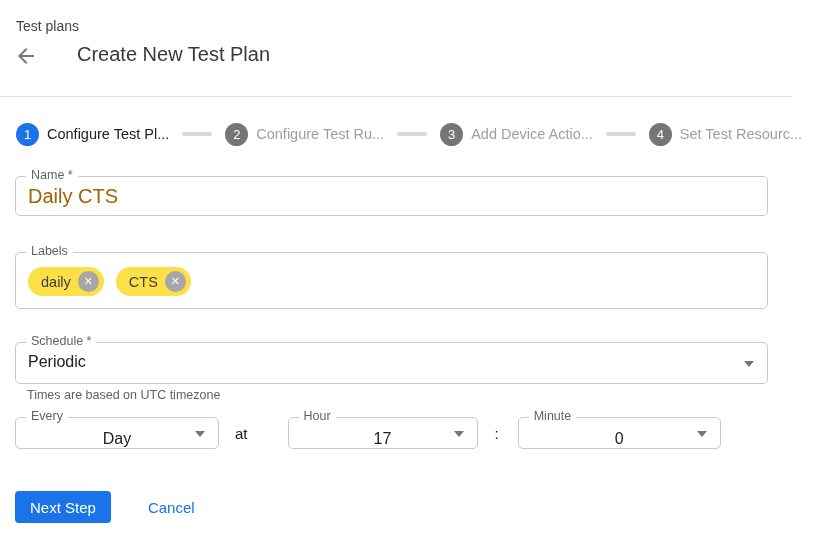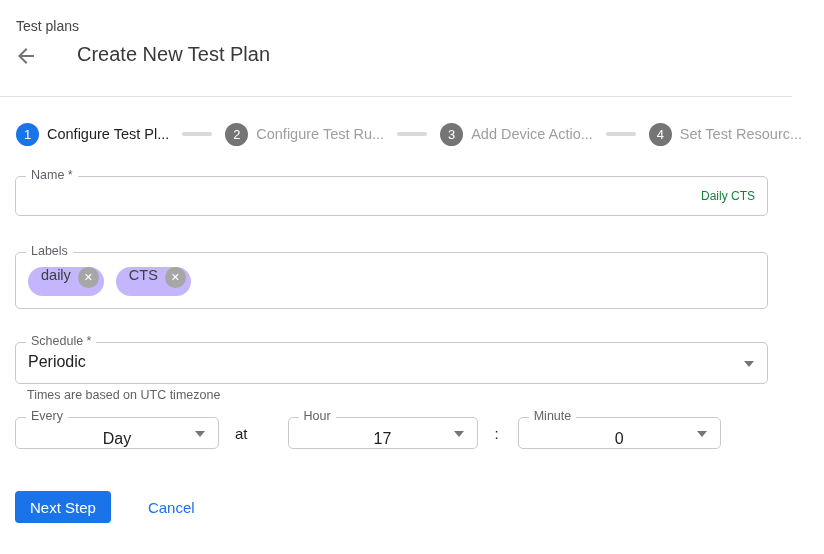--- a/index.html
+++ b/index.html
@@ -25,25 +25,25 @@
   .step-label { margin-left: 8px; font-size: 14.5px; color: #9e9e9e; white-space: nowrap; }
   .step.active .step-label { color: #202124; }
   .connector { width: 30px; height: 4px; border-radius: 2px; background: #d9d9d9; margin: 0 13px; flex: none; }
 
   .ofield { position: absolute; left: 15px; width: 753px; border: 1px solid #c9c9c9; border-radius: 5px; background: #fff; }
   .ofield-label { position: absolute; top: -9px; left: 10px; background: #fff; padding: 0 5px;
     font-size: 12.5px; color: #5f6368; white-space: nowrap; }
 
   .field-name { top: 176px; height: 40px; text-decoration: underline; }
   .field-name input { width: 100%; height: 100%; border: none; outline: none; background: transparent;
-    font-family: "Liberation Sans", sans-serif; font-size: 12px; color: #15803d; padding: 0 12px; text-align: right; }
+    font-family: "Liberation Sans", sans-serif; font-size: 20px; color: #a16207; padding: 0 12px; }
 
   .field-labels { top: 252px; height: 57px; }
   .chip-row { display: flex; align-items: center; gap: 12px; padding: 14px 12px; }
-  .chip { display: flex; align-items: flex-start; background: #c4b5fd; border-radius: 16px; height: 29px;
+  .chip { display: flex; align-items: center; background: #fde047; border-radius: 16px; height: 29px;
     padding: 0 5px 0 13px; font-size: 14.5px; color: #3c4043; }
   .chip-remove { width: 21px; height: 21px; border-radius: 50%; background: #a6a6a6; color: #fff;
     border: none; margin-left: 7px; font-size: 11px; line-height: 21px; text-align: center;
     cursor: pointer; display: flex; align-items: center; justify-content: center; flex: none; }
 
   .field-schedule { top: 342px; height: 42px; cursor: pointer; }
   .select-value { padding: 10px 12px; font-size: 16px; color: #202124; }
   .dd-arrow { position: absolute; right: 13px; top: 50%; margin-top: -2px; width: 0; height: 0;
     border-left: 5.5px solid transparent; border-right: 5.5px solid transparent; border-top: 6px solid #757575; }
 

